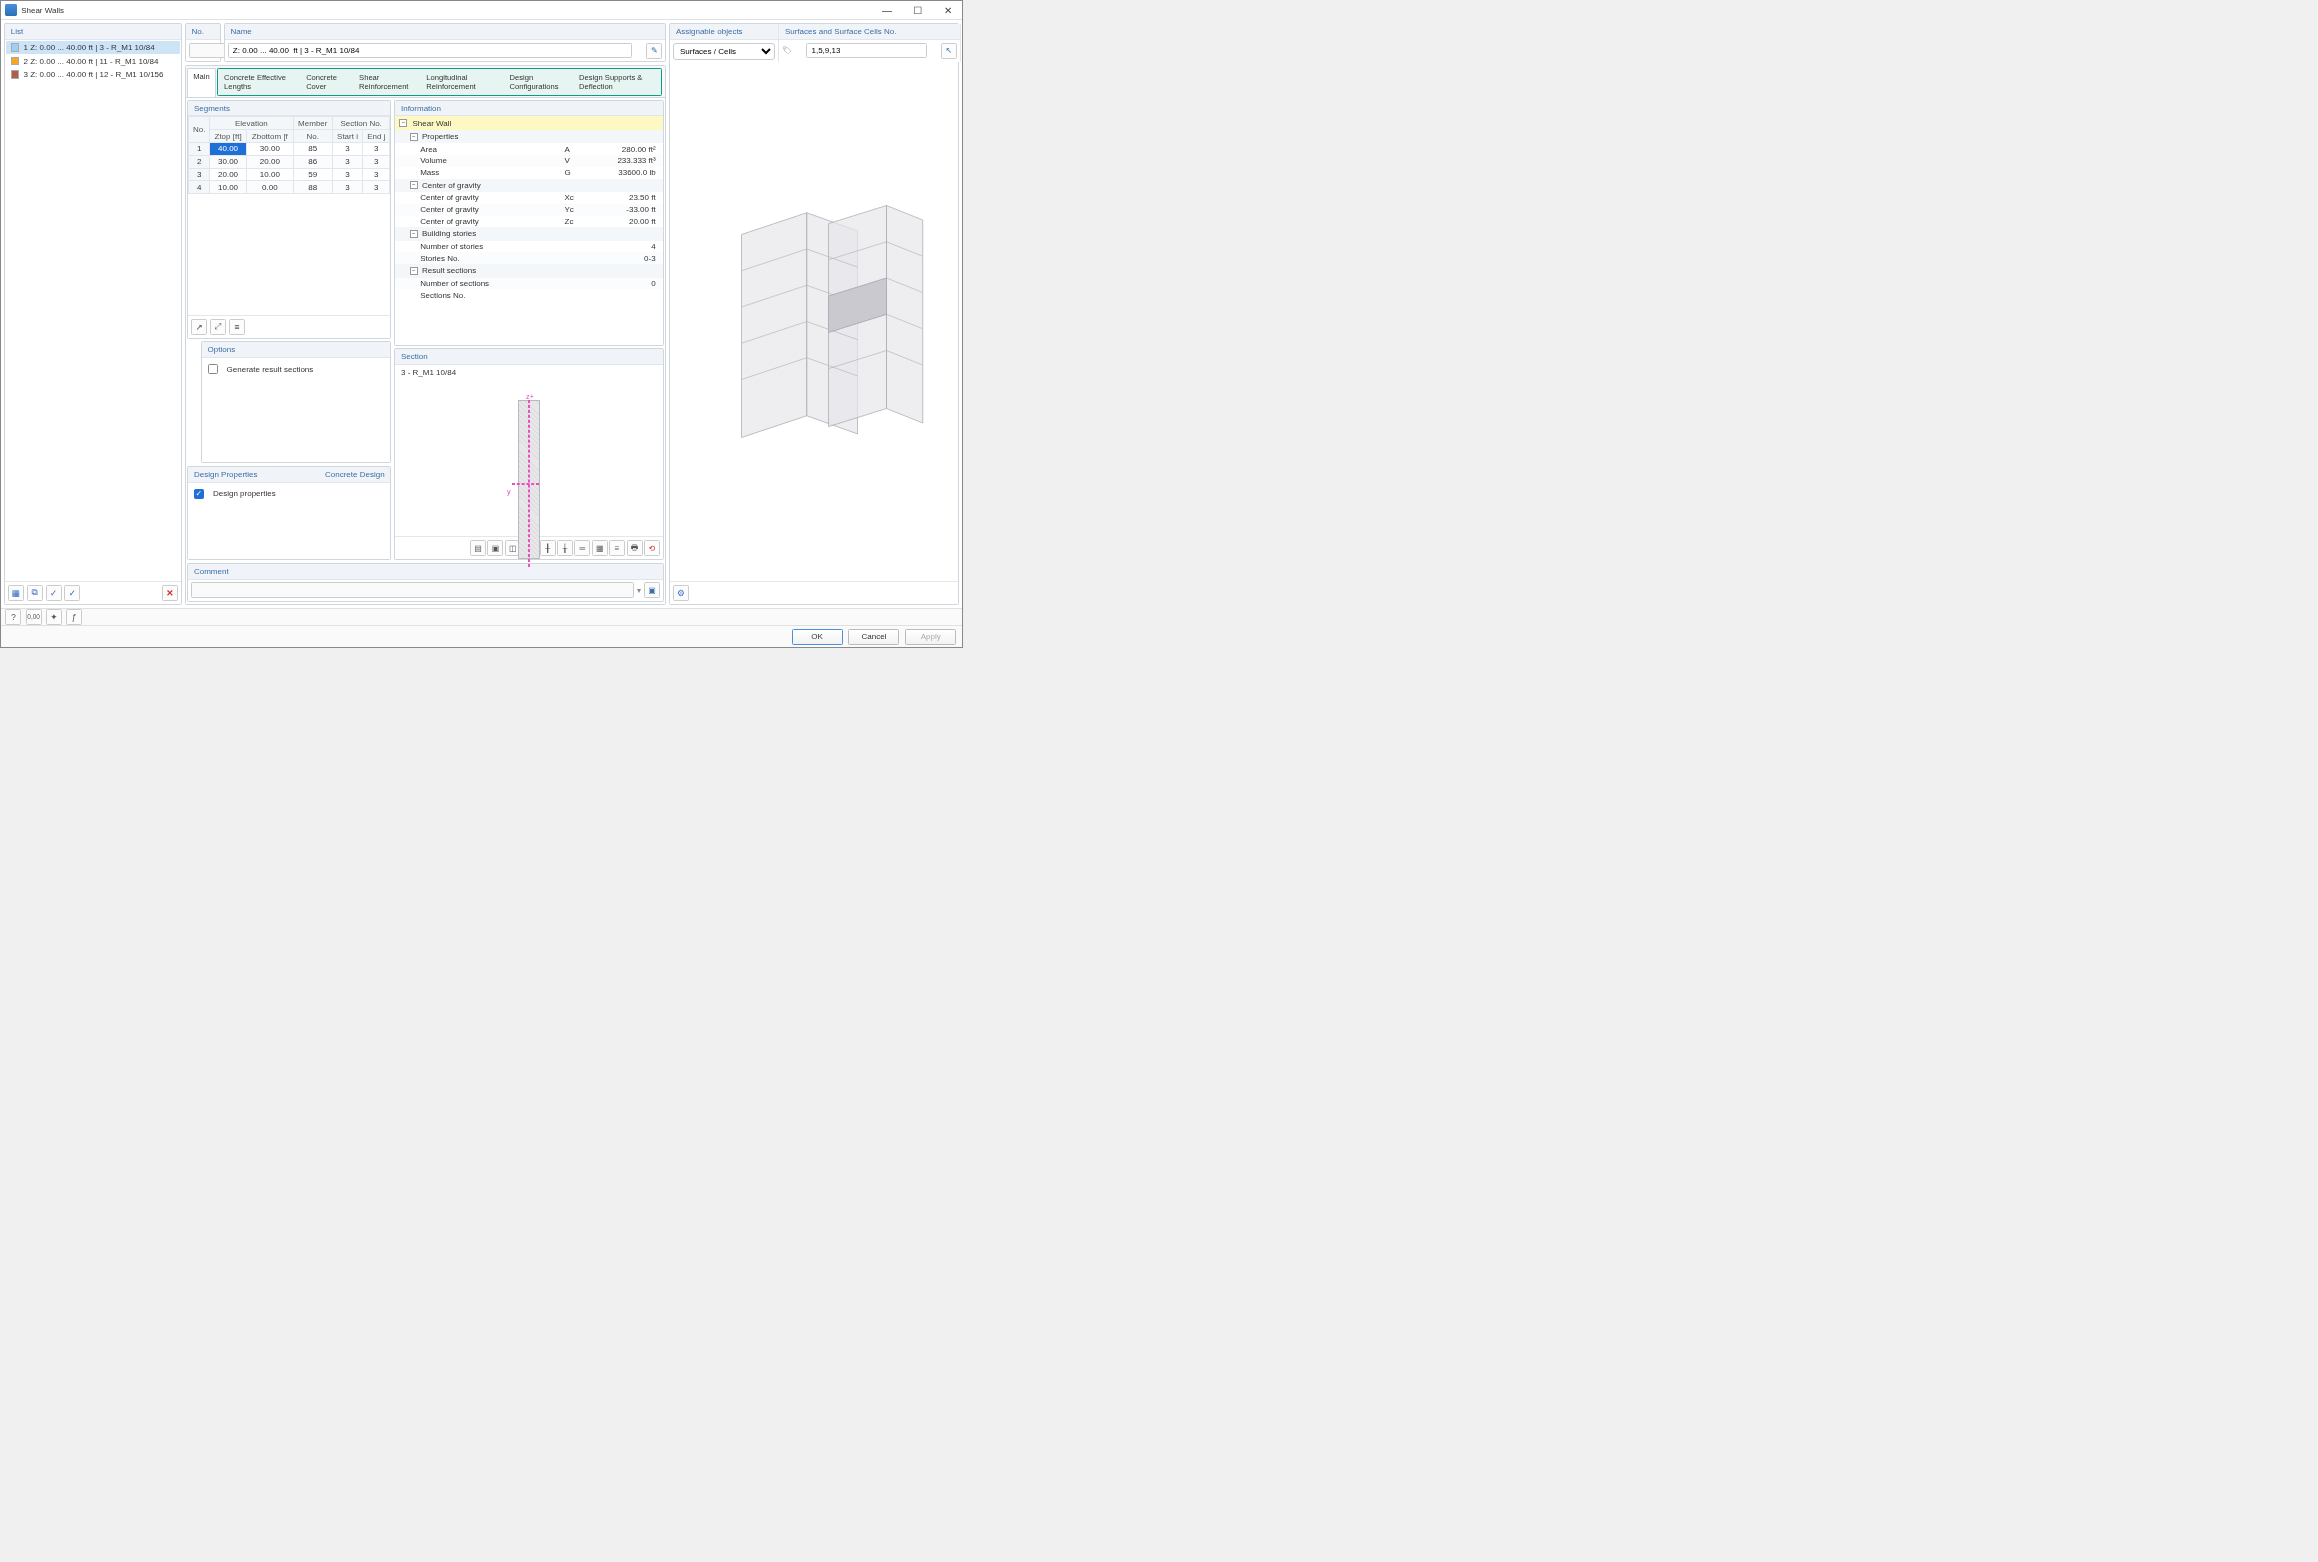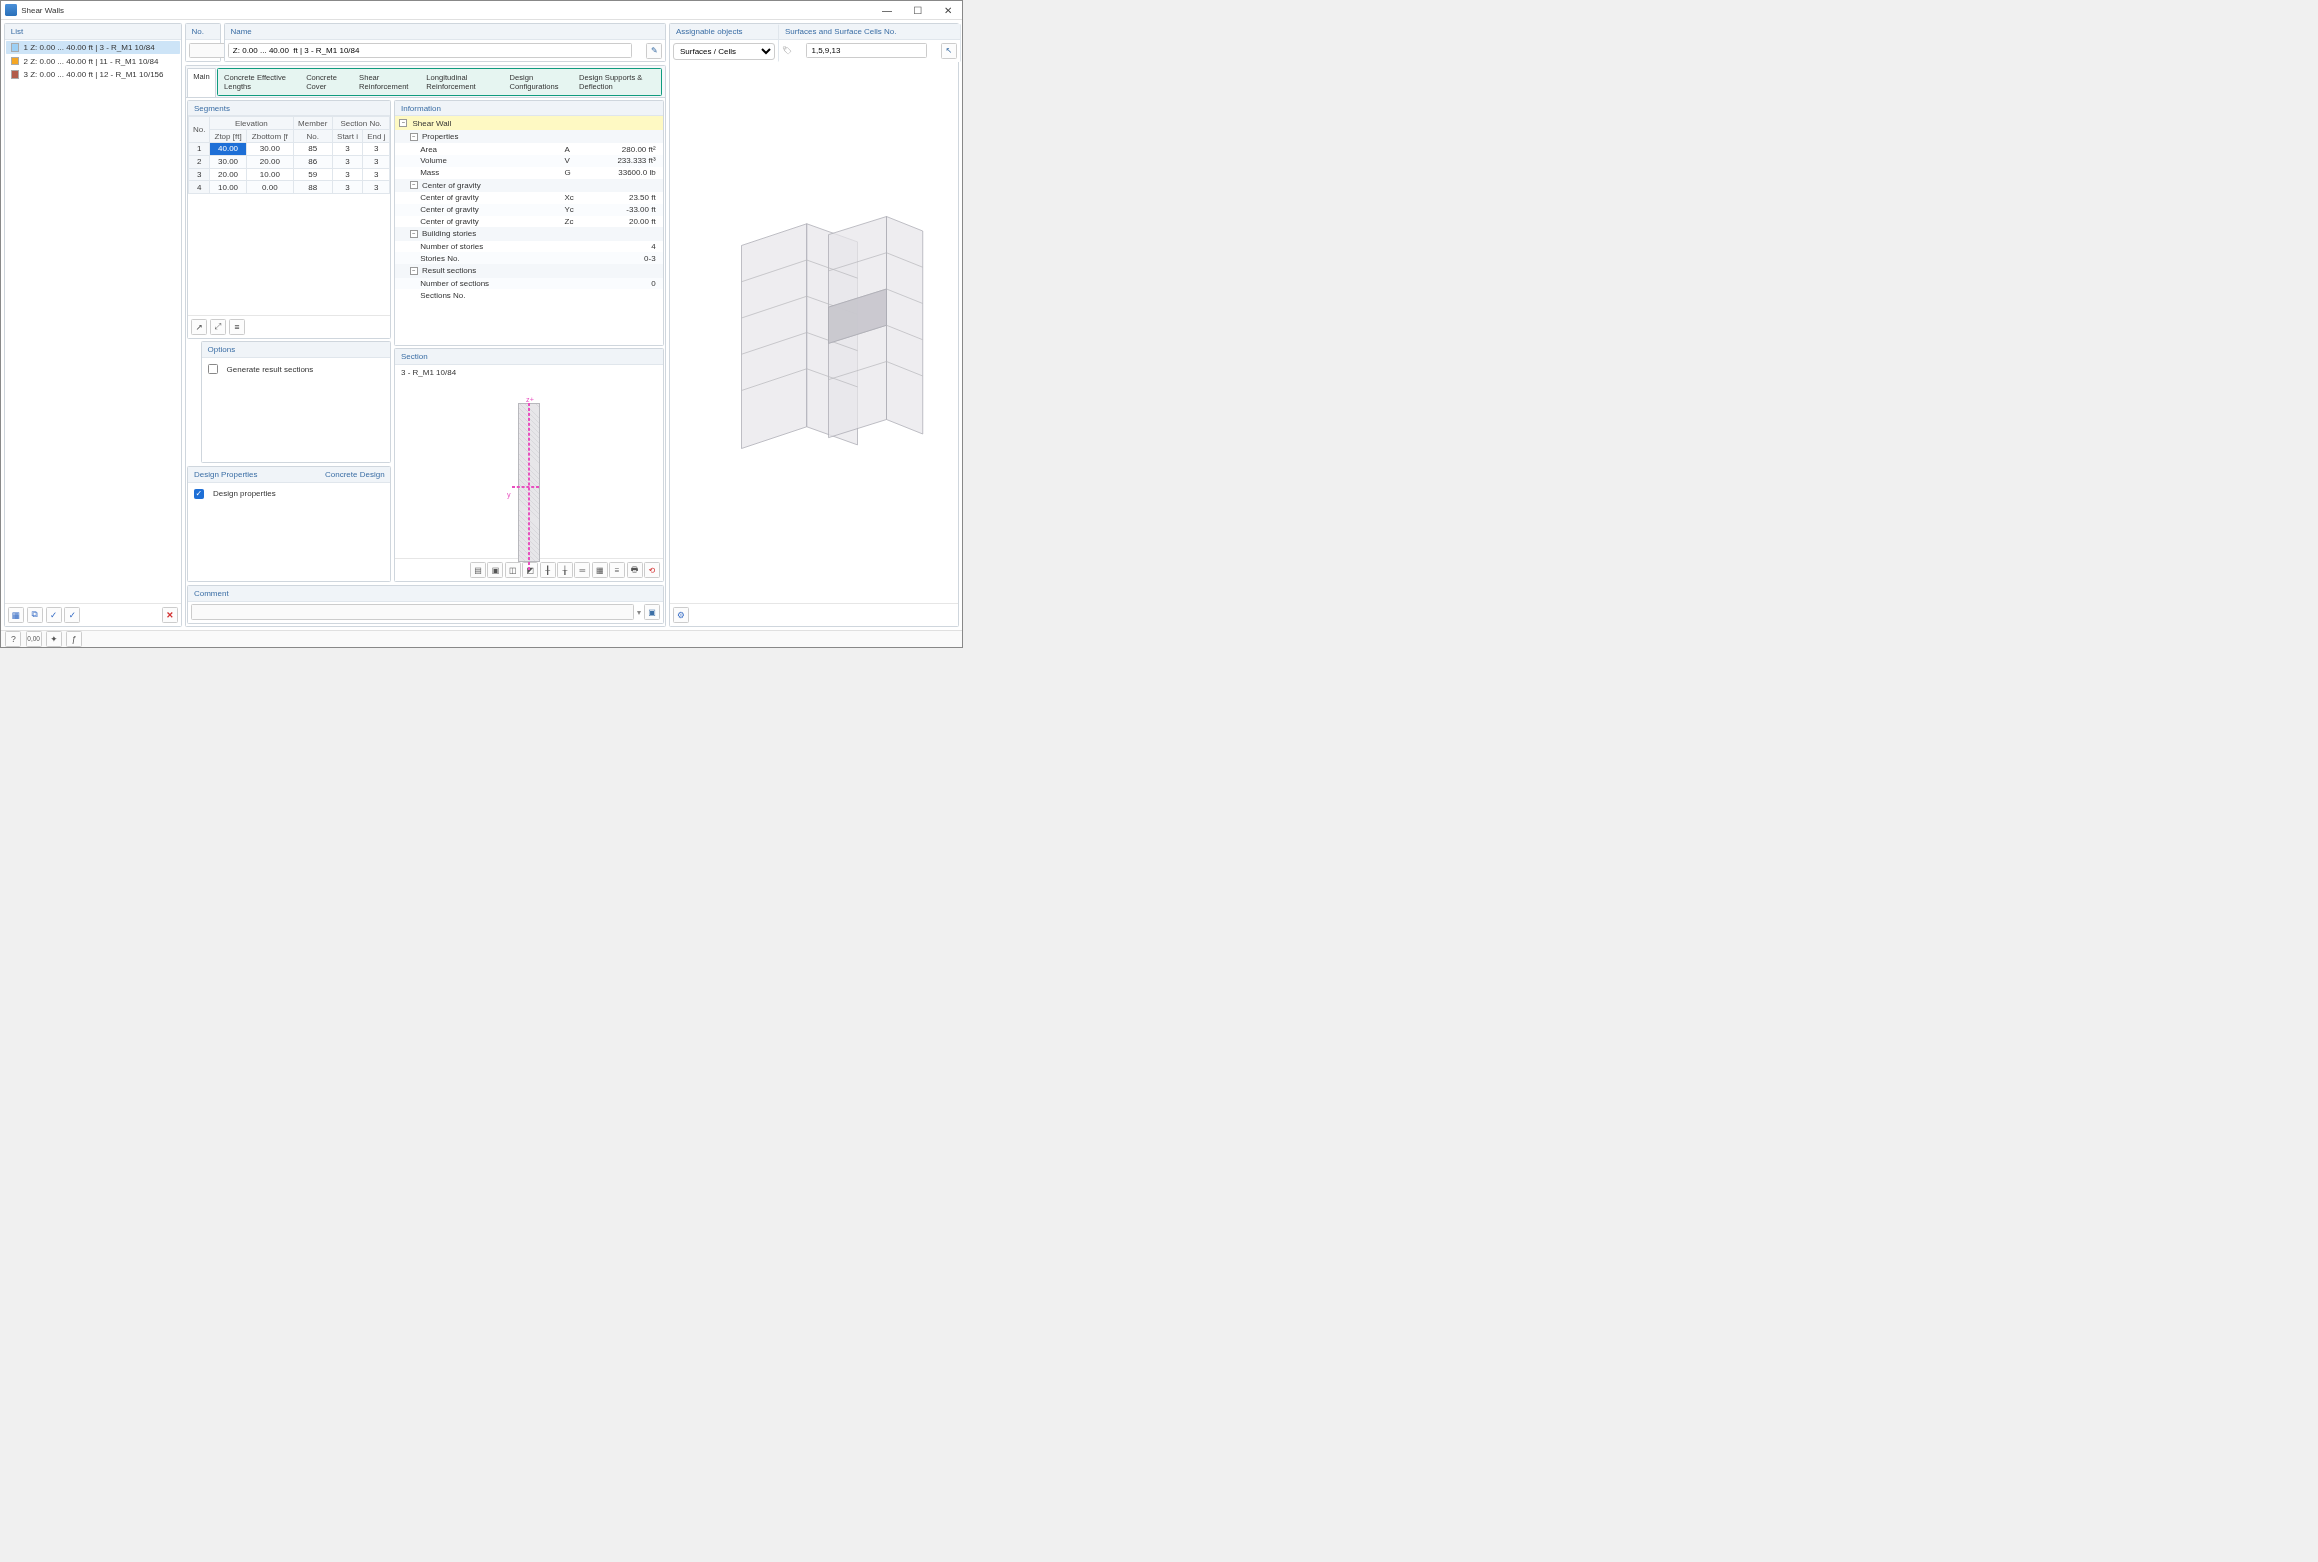--- a/index.html
+++ b/index.html
@@ -429,14 +429,19 @@
     </div>
   </div>
 
   <div class="status">
     <div class="mini-btn">?</div>
     <div class="mini-btn" style="font-size:6.5px;">0,00</div>
     <div class="mini-btn">✦</div>
     <div class="mini-btn">ƒ</div>
   </div>
 
+  <div class="footer-btns">
+    <div class="btn primary">OK</div>
+    <div class="btn">Cancel</div>
+    <div class="btn disabled">Apply</div>
+  </div>
 </div>
 
 
 </body></html>

